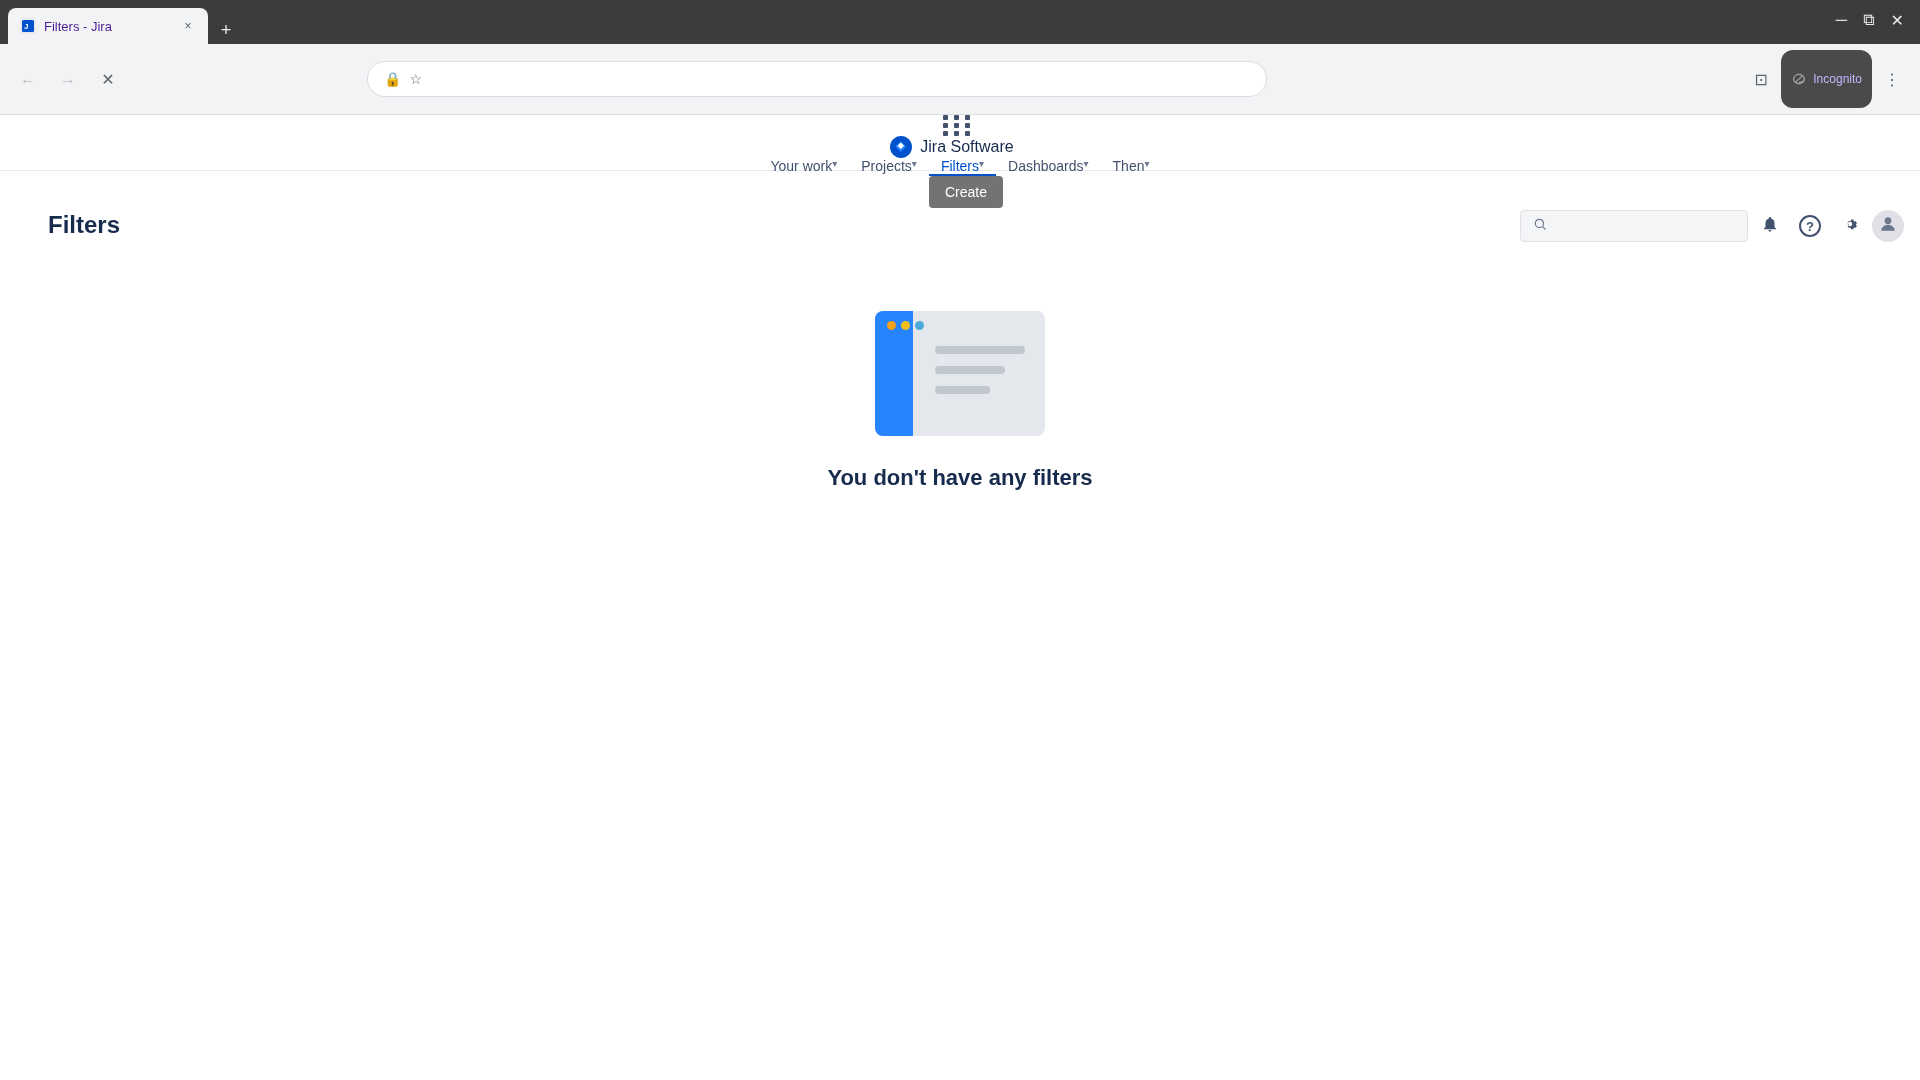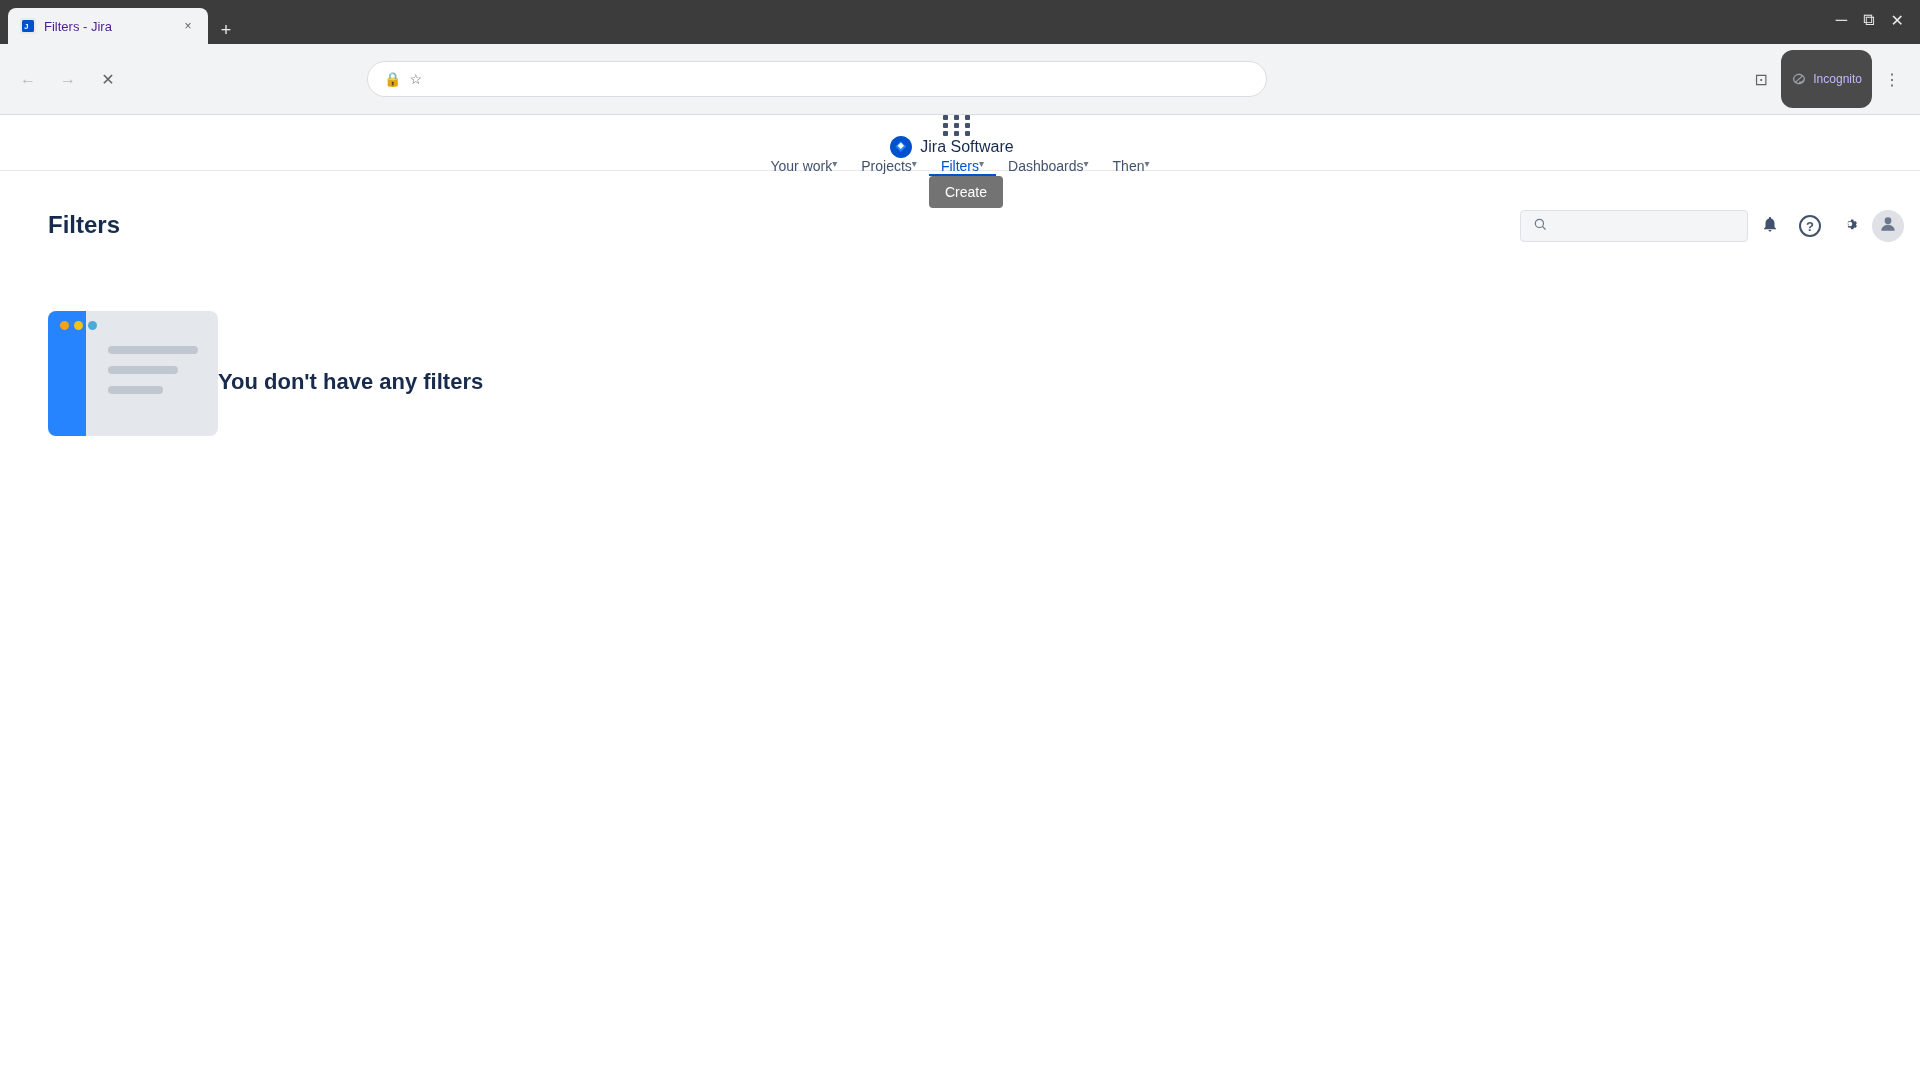--- a/index.html
+++ b/index.html
@@ -40,21 +40,21 @@
     .nav-icon-btn { width: 36px; height: 36px; border-radius: 50%; display: flex; align-items: center; justify-content: center; cursor: pointer; color: #42526E; font-size: 16px; }
     .avatar-btn { width: 32px; height: 32px; border-radius: 50%; background: #DFE1E6; display: flex; align-items: center; justify-content: center; cursor: pointer; overflow: hidden; }
     .apps-grid { display: grid; grid-template-columns: repeat(3, 8px); gap: 3px; }
     .apps-dot { width: 5px; height: 5px; background: #42526E; border-radius: 1px; }
 
     
     .page-content { padding: 40px 48px; }
     .page-title { font-size: 24px; font-weight: 600; color: #172B4D; margin-bottom: 32px; }
 
     
-    .empty-state { display: flex; flex-direction: row; align-items: center; justify-content: flex-start; padding: 40px 0; }
+    .empty-state { display: flex; flex-direction: column; align-items: center; justify-content: center; padding: 40px 0; }
     .empty-illustration { width: 170px; height: 130px; position: relative; margin-bottom: 24px; }
     .illus-window { background: #E4E8EC; border-radius: 8px; width: 170px; height: 125px; position: relative; overflow: hidden; }
     .illus-dots { position: absolute; top: 10px; left: 12px; display: flex; gap: 5px; }
     .illus-dot { width: 9px; height: 9px; border-radius: 50%; }
     .illus-dot.orange { background: #F4A11C; }
     .illus-dot.yellow { background: #F4C11C; }
     .illus-dot.blue { background: #4AABDB; }
     .illus-sidebar { position: absolute; left: 0; top: 0; bottom: 0; width: 38px; background: #2684FF; }
     .illus-lines { position: absolute; right: 20px; top: 35px; display: flex; flex-direction: column; gap: 12px; }
     .illus-line { height: 8px; background: #C1C7D0; border-radius: 4px; }

